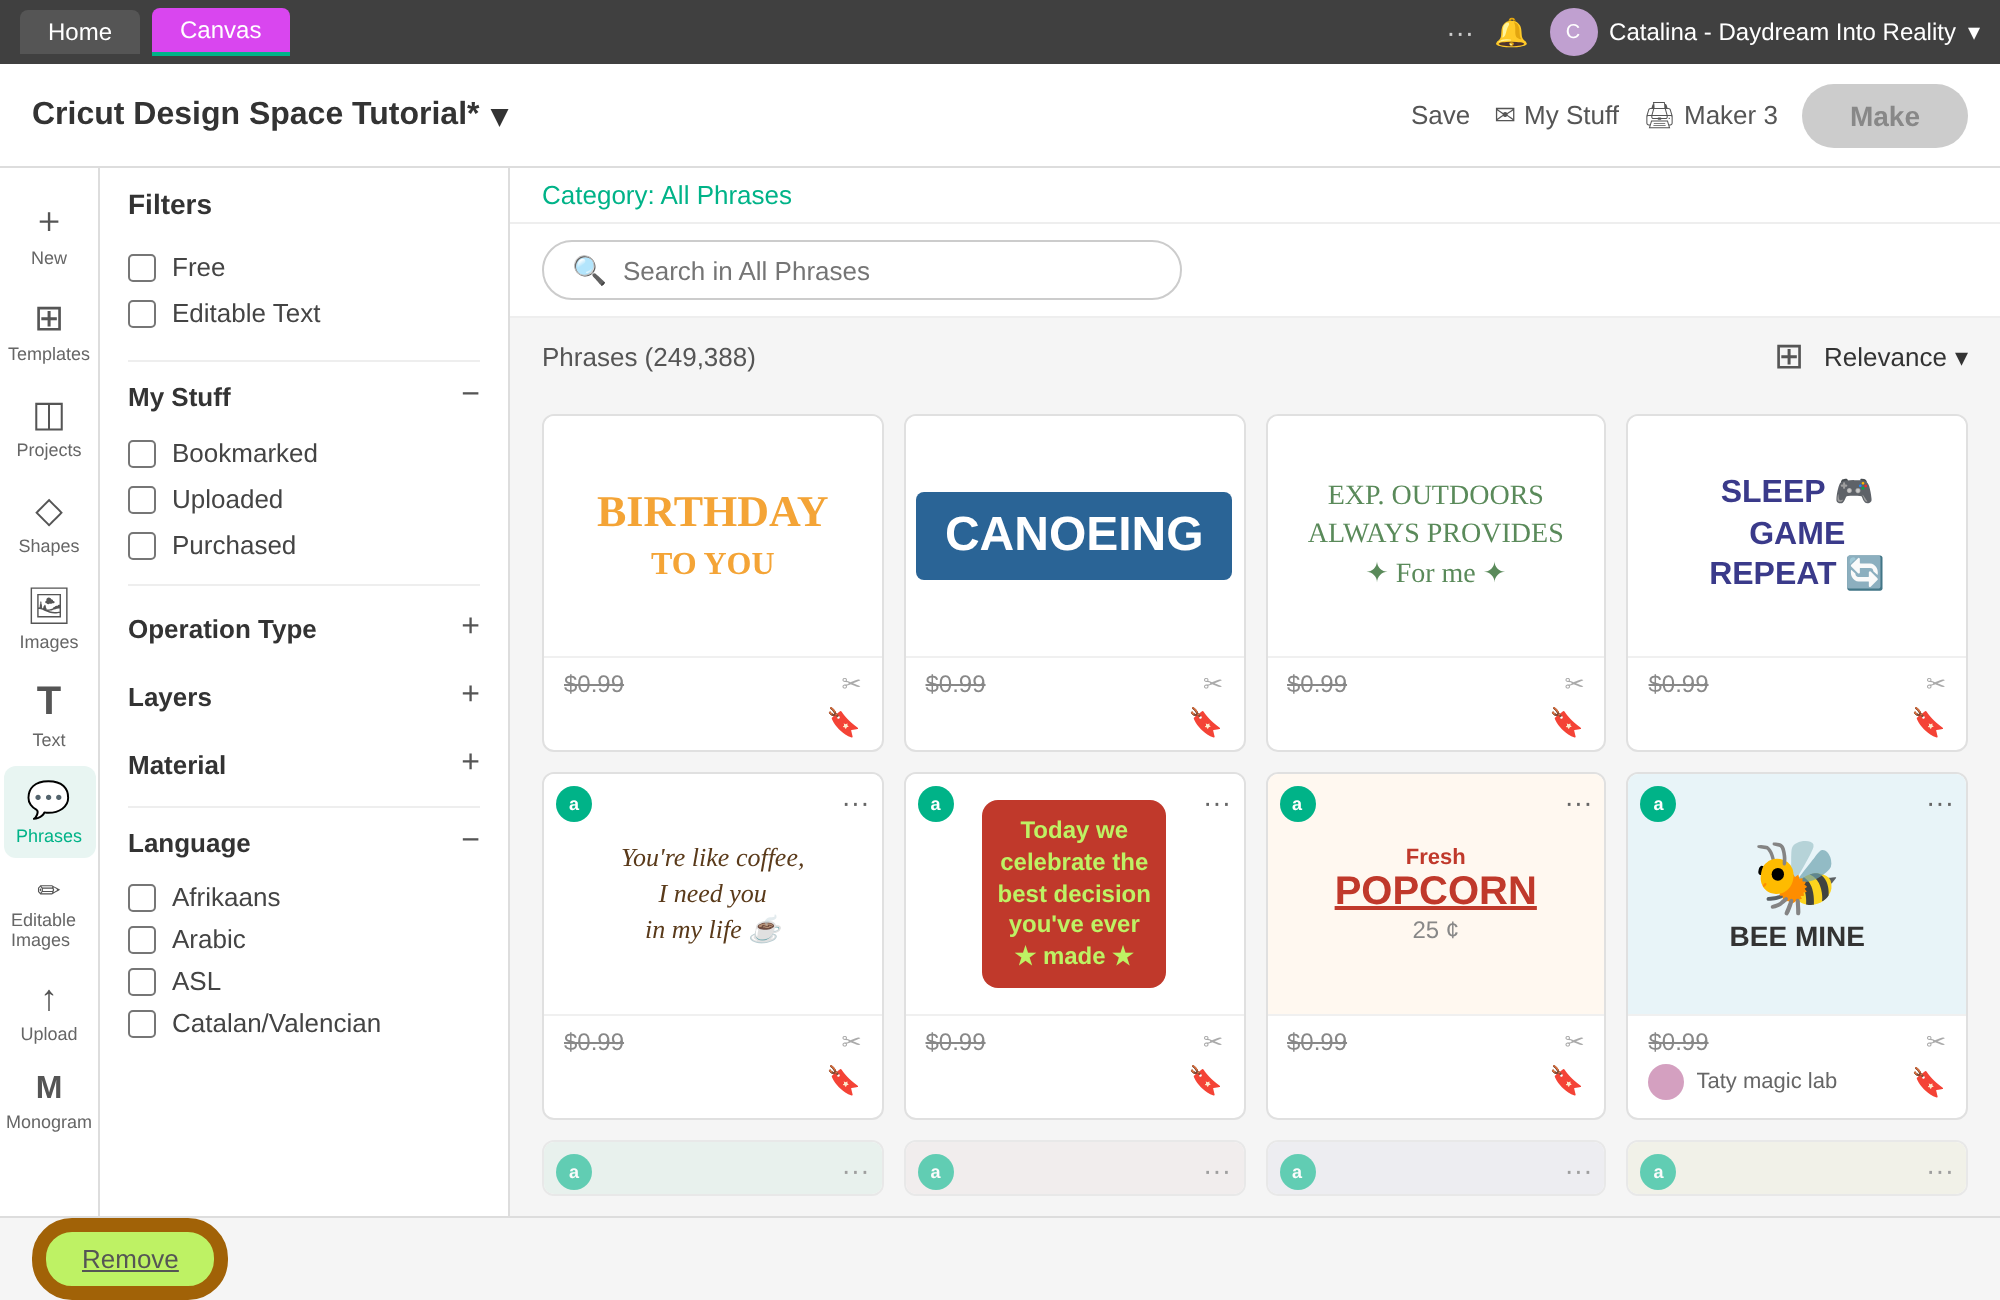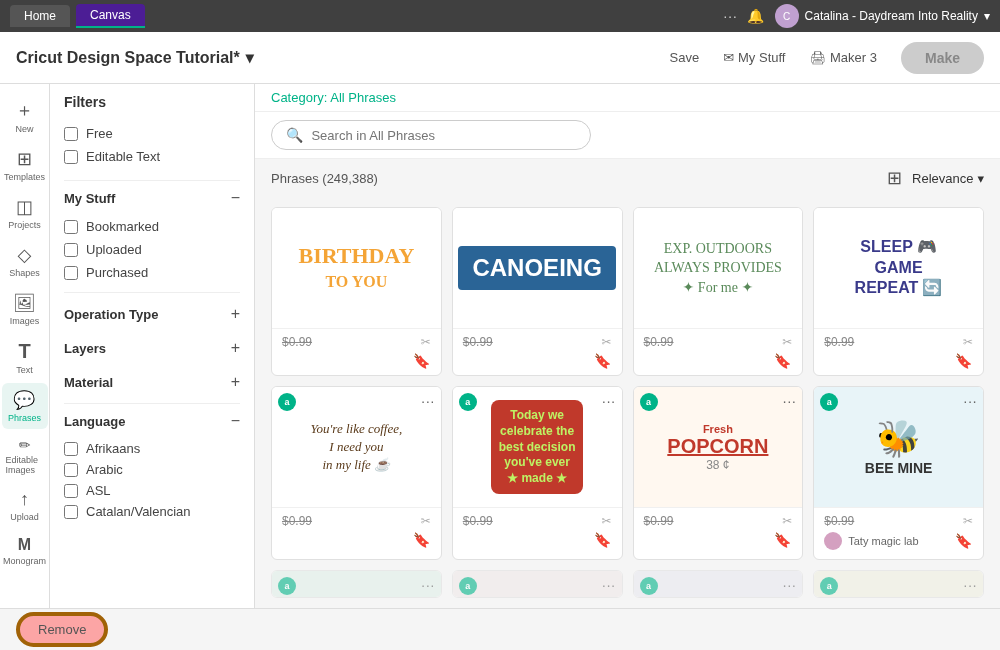--- a/index.html
+++ b/index.html
@@ -1,30 +1,30 @@
 <!DOCTYPE html>
 <html><head>
   <meta charset="utf-8">
   <style>
     * { box-sizing: border-box; margin: 0; padding: 0; }
     body { font-family: -apple-system, BlinkMacSystemFont, 'Segoe UI', sans-serif; background: #f0f0f0; width: 1000px; height: 650px; overflow: hidden; font-size: 13px; }
 
     
     .top-bar { display: flex; align-items: center; background: #404040; height: 32px; padding: 0 10px; gap: 6px; }
     .tab-home { background: #555; color: #fff; padding: 4px 14px; border-radius: 4px 4px 0 0; font-size: 12px; cursor: pointer; }
-    .tab-canvas { background: #4c1d95; color: #fff; padding: 4px 14px; border-radius: 4px 4px 0 0; font-size: 12px; cursor: pointer; border-bottom: 2px solid #00b388; }
+    .tab-canvas { background: #d946ef; color: #fff; padding: 4px 14px; border-radius: 4px 4px 0 0; font-size: 12px; cursor: pointer; border-bottom: 2px solid #00b388; }
     .top-bar-right { margin-left: auto; display: flex; align-items: center; gap: 10px; }
     .top-bar-icon { color: #ccc; font-size: 14px; cursor: pointer; }
     .user-badge { display: flex; align-items: center; gap: 6px; color: #fff; font-size: 12px; cursor: pointer; }
     .user-avatar { width: 24px; height: 24px; border-radius: 50%; background: #c0a0d0; display: flex; align-items: center; justify-content: center; font-size: 10px; color: #fff; }
 
     
     .header { display: flex; align-items: center; background: #fff; height: 52px; padding: 0 16px; border-bottom: 1px solid #ddd; }
     .project-title { font-size: 16px; font-weight: 600; color: #333; display: flex; align-items: center; gap: 6px; }
-    .header-right { margin-left: auto; display: flex; align-items: center; gap: 24px; }
+    .header-right { margin-left: auto; display: flex; align-items: center; gap: 12px; }
     .btn-save { background: none; border: none; color: #555; font-size: 13px; cursor: pointer; font-weight: 500; }
     .btn-my-stuff { display: flex; align-items: center; gap: 4px; background: none; border: none; color: #555; font-size: 13px; cursor: pointer; font-weight: 500; }
     .btn-maker { display: flex; align-items: center; gap: 4px; background: none; border: none; color: #555; font-size: 13px; cursor: pointer; font-weight: 500; }
     .btn-make { background: #ccc; color: #888; border: none; padding: 8px 24px; border-radius: 20px; font-size: 14px; font-weight: 600; cursor: not-allowed; }
 
     
     .main-layout { display: flex; height: calc(650px - 32px - 52px - 42px); }
 
     
     .sidebar-icons { width: 50px; background: #fff; border-right: 1px solid #ddd; display: flex; flex-direction: column; align-items: center; padding-top: 8px; gap: 2px; }
@@ -88,21 +88,21 @@
     .canoeing-text { background: #2a6496; color: #fff; padding: 8px 14px; border-radius: 4px; font-size: 24px; font-weight: bold; text-align: center; }
     .provides-text { color: #5a8a5a; font-family: Georgia, serif; font-size: 14px; text-align: center; line-height: 1.4; }
     .sleep-text { color: #3a3a8a; font-size: 16px; font-weight: bold; text-align: center; line-height: 1.3; }
     .coffee-text { font-family: Georgia, serif; color: #5a3a1a; font-size: 13px; text-align: center; line-height: 1.4; font-style: italic; }
     .celebrate-text { background: #c0392b; color: #bef264; border-radius: 8px; padding: 8px; font-size: 12px; text-align: center; font-weight: bold; line-height: 1.3; }
     .popcorn-text { color: #c0392b; font-size: 20px; font-weight: bold; text-align: center; text-decoration: underline; }
     .beemine-text { color: #333; font-size: 14px; font-weight: bold; text-align: center; }
 
     
     .bottom-bar { display: flex; align-items: center; justify-content: space-between; background: #f5f5f5; border-top: 1px solid #ddd; padding: 6px 16px; height: 42px; }
-    .btn-remove { background: #fca5a5; color: #555; border: 4px solid #a16207; padding: 6px 18px; border-radius: 20px; font-size: 13px; cursor: pointer; }
+    .btn-remove { background: #bef264; color: #555; border: 7px solid #a16207; padding: 6px 18px; border-radius: 20px; font-size: 13px; cursor: pointer; text-decoration: underline; }
     .bottom-right { display: flex; gap: 10px; }
     .btn-cancel { background: #fff; color: #333; border: 1px solid #ccc; padding: 6px 18px; border-radius: 20px; font-size: 13px; cursor: pointer; }
     .btn-add-canvas { background: #ccc; color: #888; border: none; padding: 6px 18px; border-radius: 20px; font-size: 13px; cursor: not-allowed; }
 
     
     ::-webkit-scrollbar { width: 5px; }
     ::-webkit-scrollbar-track { background: #f0f0f0; }
     ::-webkit-scrollbar-thumb { background: #ccc; border-radius: 4px; }
 
     
@@ -389,21 +389,21 @@
 
       <div class="card">
         <div class="card-img" style="background:#fff8f0;">
           <div class="card-badge">
               <span>a</span>
             </div>
           <span class="card-more">···</span>
           <div style="text-align:center;">
             <div style="font-size:11px;color:#c0392b;font-weight:600;">Fresh</div>
             <div class="popcorn-text">POPCORN</div>
-            <div style="font-size:12px;color:#888;">38 ¢</div>
+            <div style="font-size:12px;color:#888;">25 ¢</div>
           </div>
         </div>
         <div class="card-footer">
           <div class="card-price-row">
             <span class="card-price">$0.99</span>
             <span class="card-cut-icon">✂</span>
           </div>
           <div class="card-bookmark-row">
             <span class="card-bookmark">🔖</span>
           </div>

